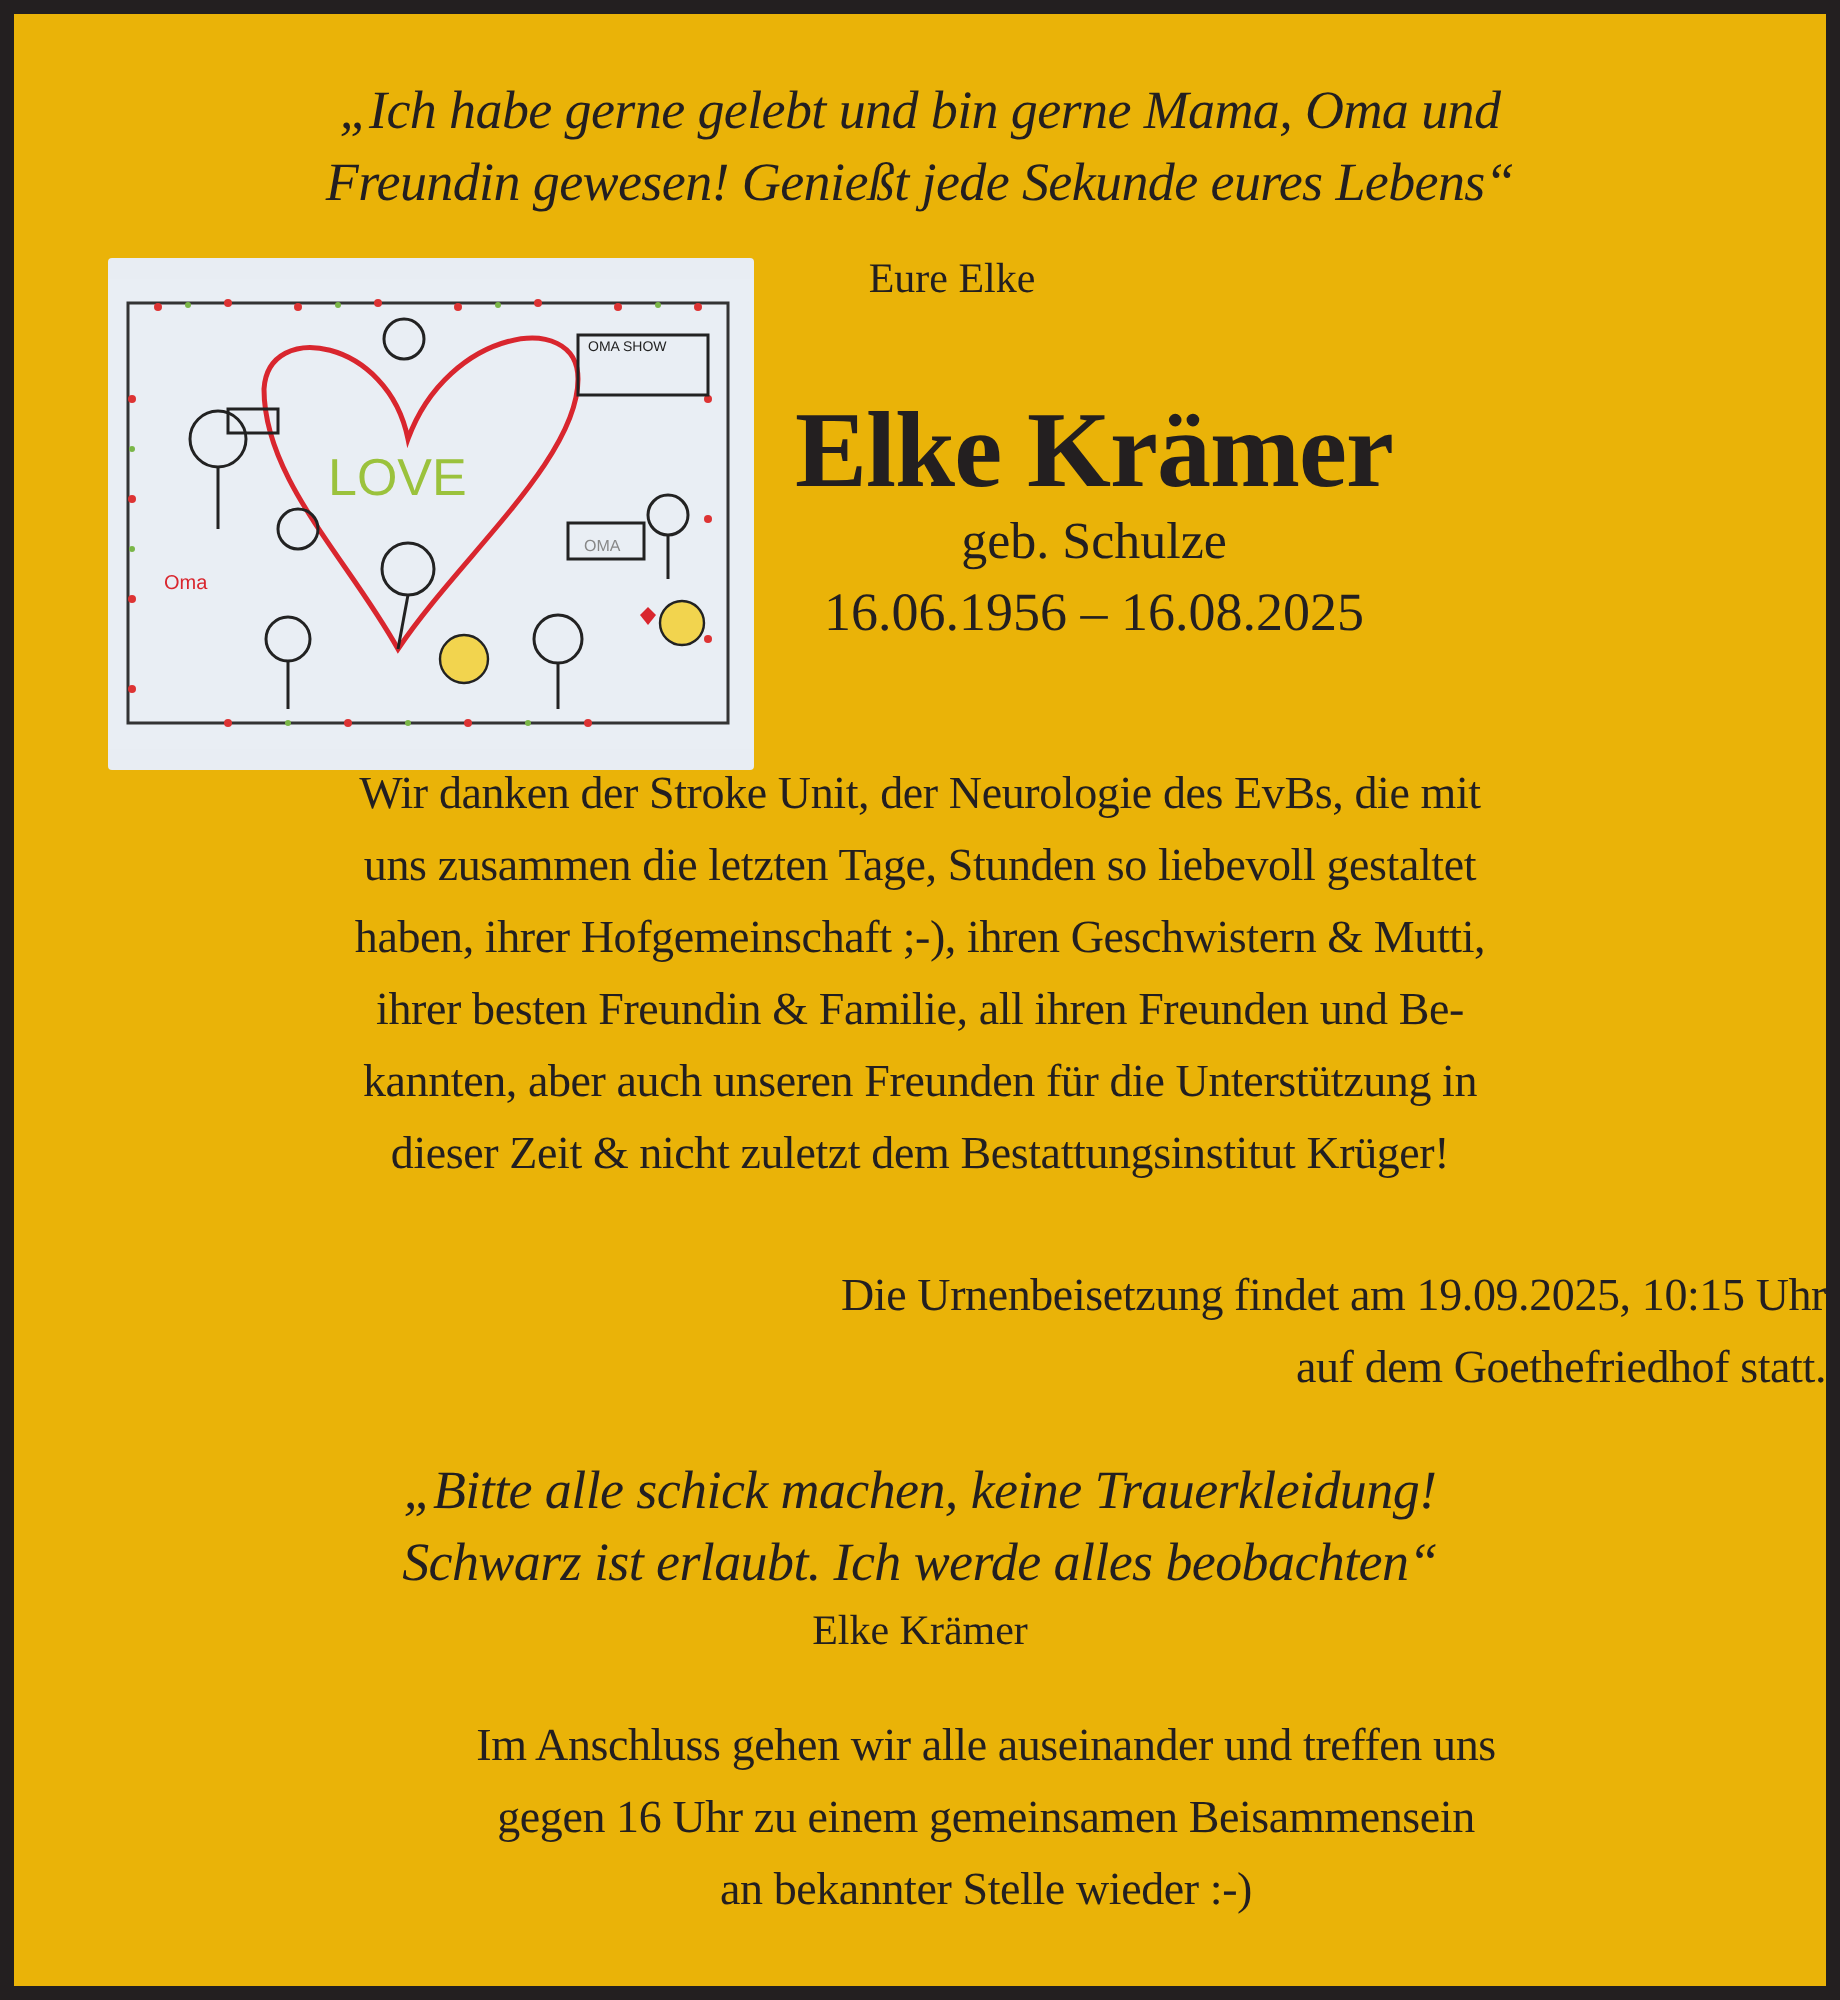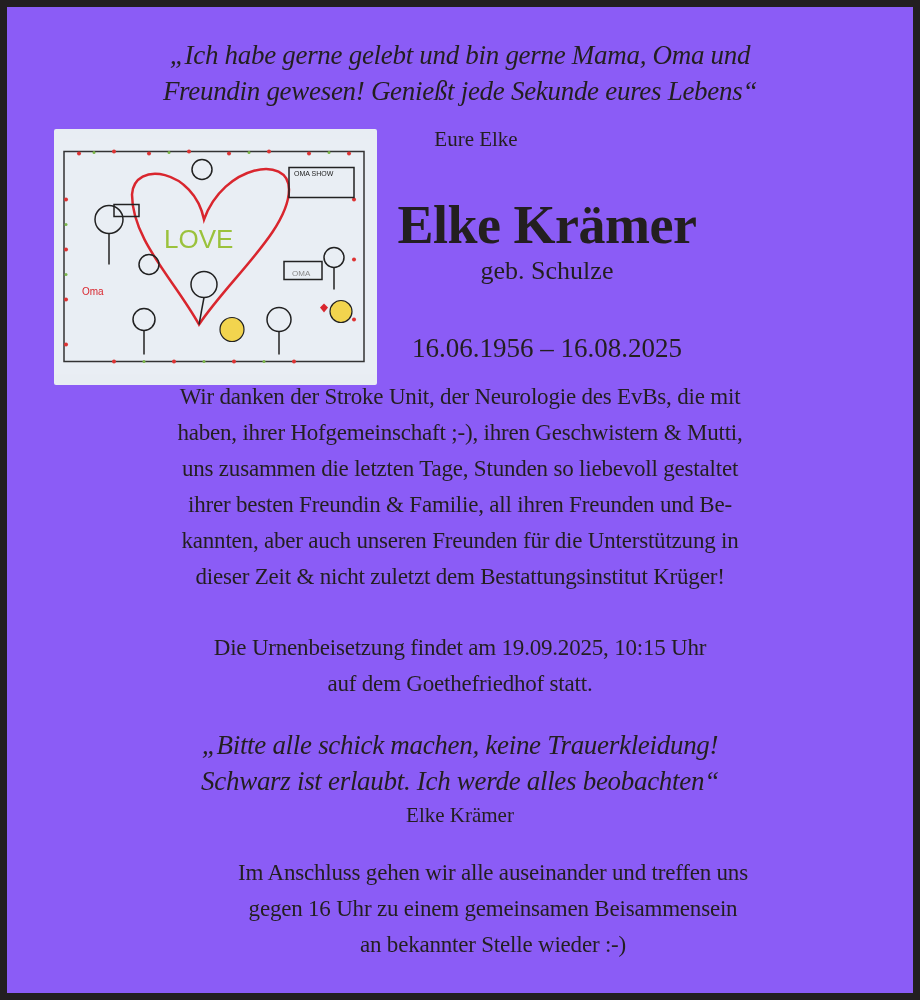--- a/index.html
+++ b/index.html
@@ -1,19 +1,19 @@
 <!DOCTYPE html>
 <html><head>
 <meta charset="utf-8">
 <style>
   html, body { margin: 0; padding: 0; background: #231f20; }
   body { width: 920px; height: 1000px; position: relative; overflow: hidden; }
   .frame {
     position: absolute; left: 7px; top: 7px; width: 906px; height: 986px;
-    background: #8b5cf6; color: #231f20;
+    background: #eab308; color: #231f20;
     font-family: "Liberation Serif", "DejaVu Serif", serif;
   }
   .abs { position: absolute; left: 0; width: 906px; text-align: center; }
   .quote { font-style: italic; font-size: 27px; line-height: 36px; letter-spacing: -0.3px; }
   .sig { font-size: 21px; line-height: 24px; }
   .body { font-size: 23px; line-height: 36px; letter-spacing: -0.2px; }
   .name { font-weight: bold; font-size: 54px; line-height: 60px; letter-spacing: -0.5px; }
   .sub { font-size: 26px; line-height: 32px; }
   .photo {
     position: absolute; left: 47px; top: 122px; width: 323px; height: 256px;
@@ -95,32 +95,32 @@
       <circle cx="287" cy="172" r="11" fill="#f2d44e" stroke="#222" stroke-width="1.2"></circle>
       <path d="M266 168 l4 -4 l4 4 l-4 5 z" fill="#d9262e"></path>
       <text x="28" y="155" font-family="Liberation Sans, sans-serif" font-size="10" fill="#d9262e">Oma</text>
       <text x="238" y="136" font-family="Liberation Sans, sans-serif" font-size="8" fill="#888">OMA</text>
       <text x="240" y="36" font-family="Liberation Sans, sans-serif" font-size="7" fill="#222">OMA SHOW</text>
     </svg>
   </div>
 
   <div class="abs name" style="top:188px; left:210px; width:660px;">Elke Krämer</div>
   <div class="abs sub" style="top:248px; left:210px; width:660px;">geb. Schulze</div>
-  <div class="abs sub" style="top:283px; left:210px; width:660px; font-size:27px;margin-top:42px;">16.06.1956 – 16.08.2025</div>
+  <div class="abs sub" style="top:283px; left:210px; width:660px; font-size:27px;">16.06.1956 – 16.08.2025</div>
 
   <div class="abs body" style="top:372px;">
     <div>Wir danken der Stroke Unit, der Neurologie des EvBs, die mit</div>
+    <div>uns zusammen die letzten Tage, Stunden so liebevoll gestaltet</div>
     <div>haben, ihrer Hofgemeinschaft ;-), ihren Geschwistern &amp; Mutti,</div>
-    <div>uns zusammen die letzten Tage, Stunden so liebevoll gestaltet</div>
     <div>ihrer besten Freundin &amp; Familie, all ihren Freunden und Be-</div>
     <div>kannten, aber auch unseren Freunden für die Unterstützung in</div>
     <div>dieser Zeit &amp; nicht zuletzt dem Bestattungsinstitut Krüger!</div>
   </div>
 
-  <div class="abs body" style="top:623px;">
+  <div class="abs body" style="top:623px;text-align:right;">
     <div>Die Urnenbeisetzung findet am 19.09.2025, 10:15 Uhr</div>
     <div>auf dem Goethefriedhof statt.</div>
   </div>
 
   <div class="abs quote" style="top:720px;">
     <div>„Bitte alle schick machen, keine Trauerkleidung!</div>
     <div>Schwarz ist erlaubt. Ich werde alles beobachten“</div>
   </div>
   <div class="abs sig" style="top:796px;">Elke Krämer</div>
 

